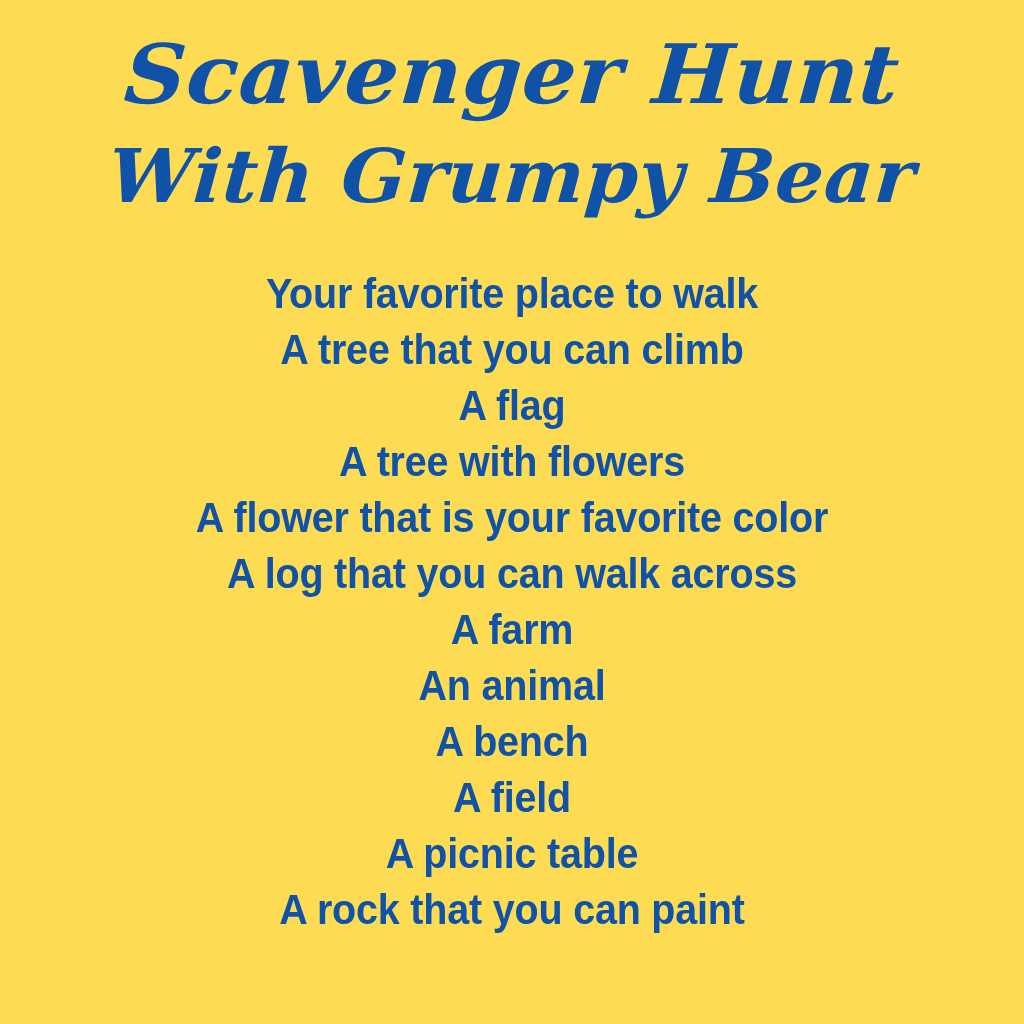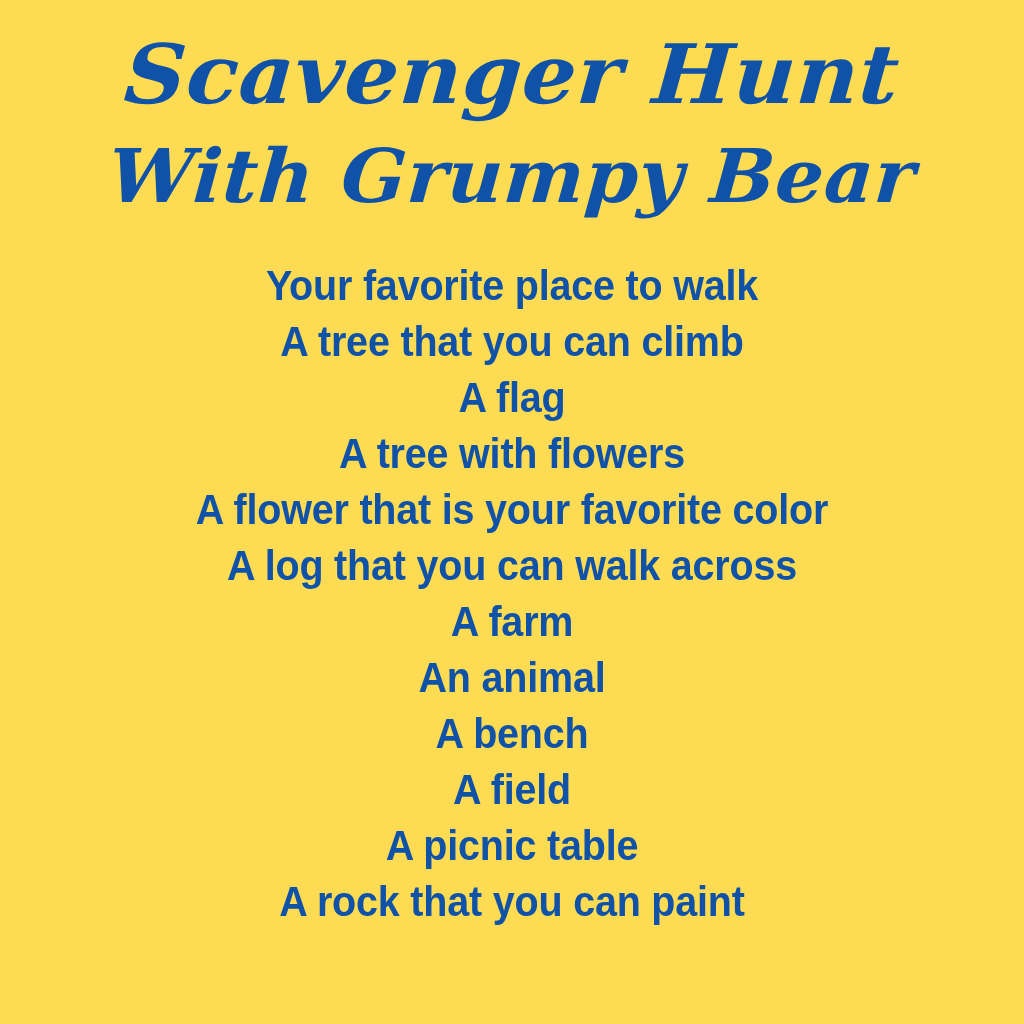--- a/index.html
+++ b/index.html
@@ -52,21 +52,21 @@
     font-size: 74px;
     height: 100px;
     line-height: 100px;
     transform: scaleX(1.03) skewX(-4deg);
   }
 
   
   .list-block {
     width: 100%;
     text-align: center;
-    margin-top: 32px;
+    margin-top: 40px;
   }
 
   .list-item {
     display: block;
     font-family: "Liberation Sans", "DejaVu Sans", sans-serif;
     font-weight: 700;
     font-size: 42px;
     line-height: 56px;
     height: 56px;
     letter-spacing: -0.2px;

